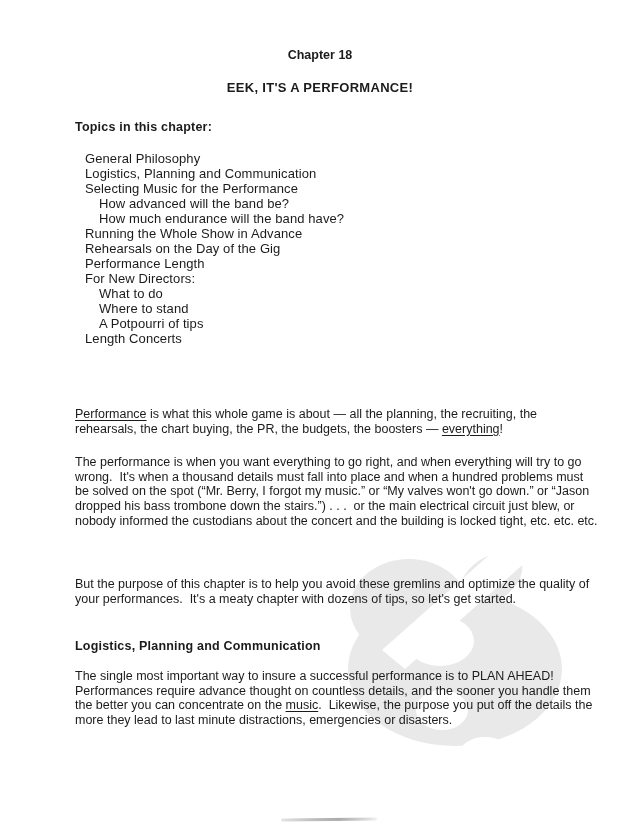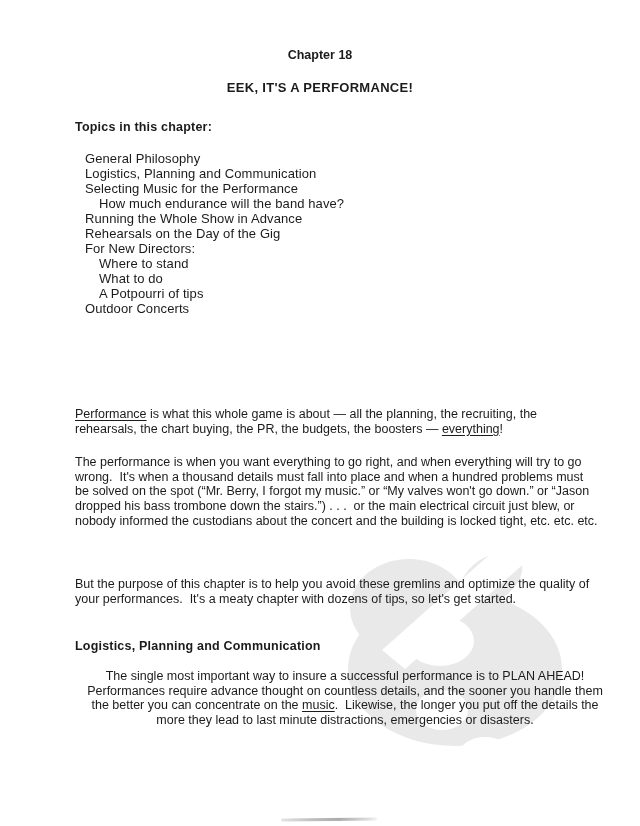--- a/index.html
+++ b/index.html
@@ -39,21 +39,21 @@
   .topic{white-space:pre;}
   .topic.indent-0{padding-left:10px;}
   .topic.indent-1{padding-left:24px;}
   .body-blocks{left:75px;top:0;width:540px;height:826px;}
   .block{position:absolute;left:0;width:540px;font-size:12.5px;line-height:14.7px;}
   .block-0{top:407px;}
   .block-1{top:455px;}
   .block-2{top:545px;}
   .block-3{top:577px;}
   .block-4{top:639px;}
-  .block-5{top:669px;text-align:center;}
+  .block-5{top:669px;}
   .block.bheading{font-weight:bold;font-size:12.5px;letter-spacing:0.2px;}
   .line{white-space:pre;}
   .u{text-decoration:underline;text-underline-offset:2px;}
   .scan-artifact{
     left:281px;top:818px;width:96px;height:3px;z-index:2;
     background:linear-gradient(to right,#e4e4e4,#bdbdbd 35%,#ababab 60%,#dcdcdc 90%,#f2f2f2);
     border-radius:2px;
     transform:rotate(-0.6deg);
   }
 </style>
@@ -86,28 +86,30 @@
   <div class="txt chapter-label">Chapter 18</div>
 
   <div class="txt chapter-title">EEK, IT'S A PERFORMANCE!</div>
 
   <div class="txt topics-heading">Topics in this chapter:</div>
 
   <div class="txt topics-list">
       <div class="topic indent-0">General Philosophy</div>
       <div class="topic indent-0">Logistics, Planning and Communication</div>
       <div class="topic indent-0">Selecting Music for the Performance</div>
+      <div class="topic indent-1">How advanced will the band be?</div>
       <div class="topic indent-1">How much endurance will the band have?</div>
       <div class="topic indent-0">Running the Whole Show in Advance</div>
       <div class="topic indent-0">Rehearsals on the Day of the Gig</div>
+      <div class="topic indent-0">Performance Length</div>
       <div class="topic indent-0">For New Directors:</div>
+      <div class="topic indent-1">What to do</div>
       <div class="topic indent-1">Where to stand</div>
-      <div class="topic indent-1">What to do</div>
       <div class="topic indent-1">A Potpourri of tips</div>
-      <div class="topic indent-0">Outdoor Concerts</div>
+      <div class="topic indent-0">Length Concerts</div>
     </div>
 
   <div class="txt body-blocks">
       <div class="block block-0">
         <div class="line"><span class="u">Performance</span><span class=""> is what this whole game is about — all the planning, the recruiting, the</span></div>
         <div class="line"><span class="">rehearsals, the chart buying, the PR, the budgets, the boosters — </span><span class="u">everything</span><span class="">!</span></div>
       </div>
       <div class="block block-1">
         <div class="line"><span class="">The performance is when you want everything to go right, and when everything will try to go</span></div>
         <div class="line"><span class="">wrong.  It's when a thousand details must fall into place and when a hundred problems must</span></div>
@@ -116,20 +118,20 @@
         <div class="line"><span class="">nobody informed the custodians about the concert and the building is locked tight, etc. etc. etc.</span></div>
       </div>
       <div class="block block-3">
         <div class="line"><span class="">But the purpose of this chapter is to help you avoid these gremlins and optimize the quality of</span></div>
         <div class="line"><span class="">your performances.  It's a meaty chapter with dozens of tips, so let's get started.</span></div>
       </div>
       <div class="block block-4 bheading">Logistics, Planning and Communication</div>
       <div class="block block-5">
         <div class="line"><span class="">The single most important way to insure a successful performance is to PLAN AHEAD!</span></div>
         <div class="line"><span class="">Performances require advance thought on countless details, and the sooner you handle them</span></div>
-        <div class="line"><span class="">the better you can concentrate on the </span><span class="u">music</span><span class="">.  Likewise, the longer you put off the details the</span></div>
+        <div class="line"><span class="">the better you can concentrate on the </span><span class="u">music</span><span class="">.  Likewise, the purpose you put off the details the</span></div>
         <div class="line"><span class="">more they lead to last minute distractions, emergencies or disasters.</span></div>
       </div>
     </div>
 
   <div class="scan-artifact"></div>
 
 </div>
 
 </body></html>

